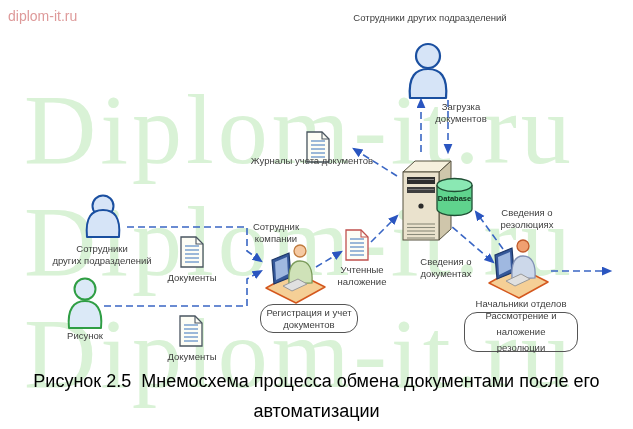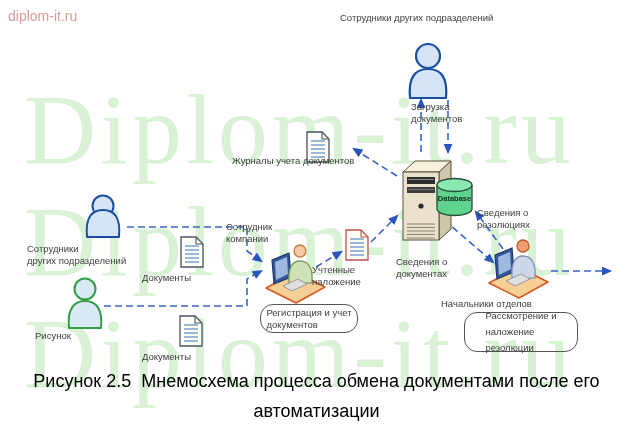--- a/index.html
+++ b/index.html
@@ -7,21 +7,21 @@
          font-family:"Liberation Sans",sans-serif;}
   
   .wm-big{position:absolute;left:24px;font-family:"Liberation Serif",serif;
           font-size:100px;line-height:1;letter-spacing:4px;color:#d9f2d6;
           white-space:nowrap;z-index:0;user-select:none;}
   .wm-corner{position:absolute;left:8px;top:8px;font-size:14px;color:#de9a9a;z-index:3;}
   
   #diagram-svg{position:absolute;left:0;top:0;z-index:1;}
   
   .lbl{position:absolute;z-index:2;font-size:9.5px;line-height:12px;color:#3d3d3d;
-       white-space:pre-line;}
+       text-align:center;white-space:pre-line;}
   .procbox{position:absolute;z-index:2;border:1.2px solid #555;border-radius:13px;
            background:transparent;display:flex;align-items:center;justify-content:center;}
   .procbox .lbl{position:static;}
   .caption{position:absolute;left:0;right:0;top:366px;z-index:2;text-align:center;
            font-family:Liberation Sans, sans-serif;font-size:18px;line-height:30px;
            color:#000;white-space:pre-wrap;}
 </style>
 </head>
 <body>
 

